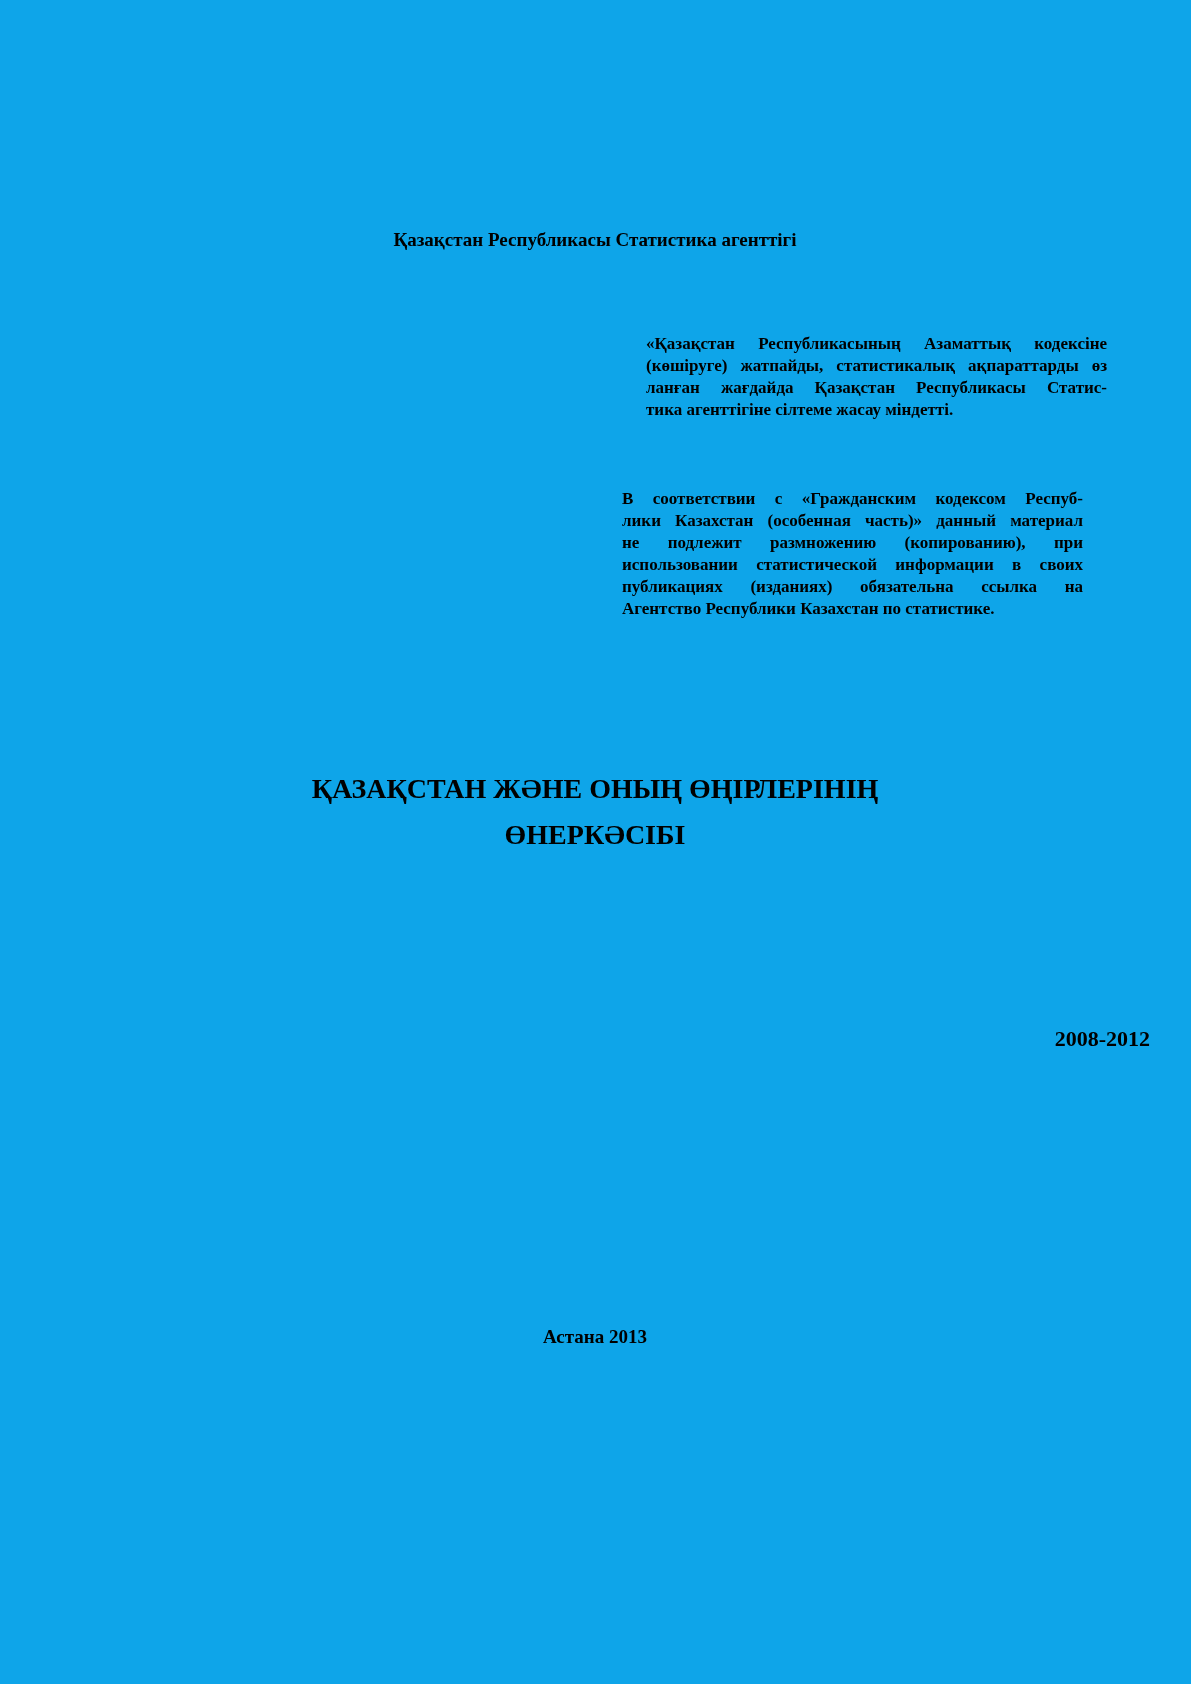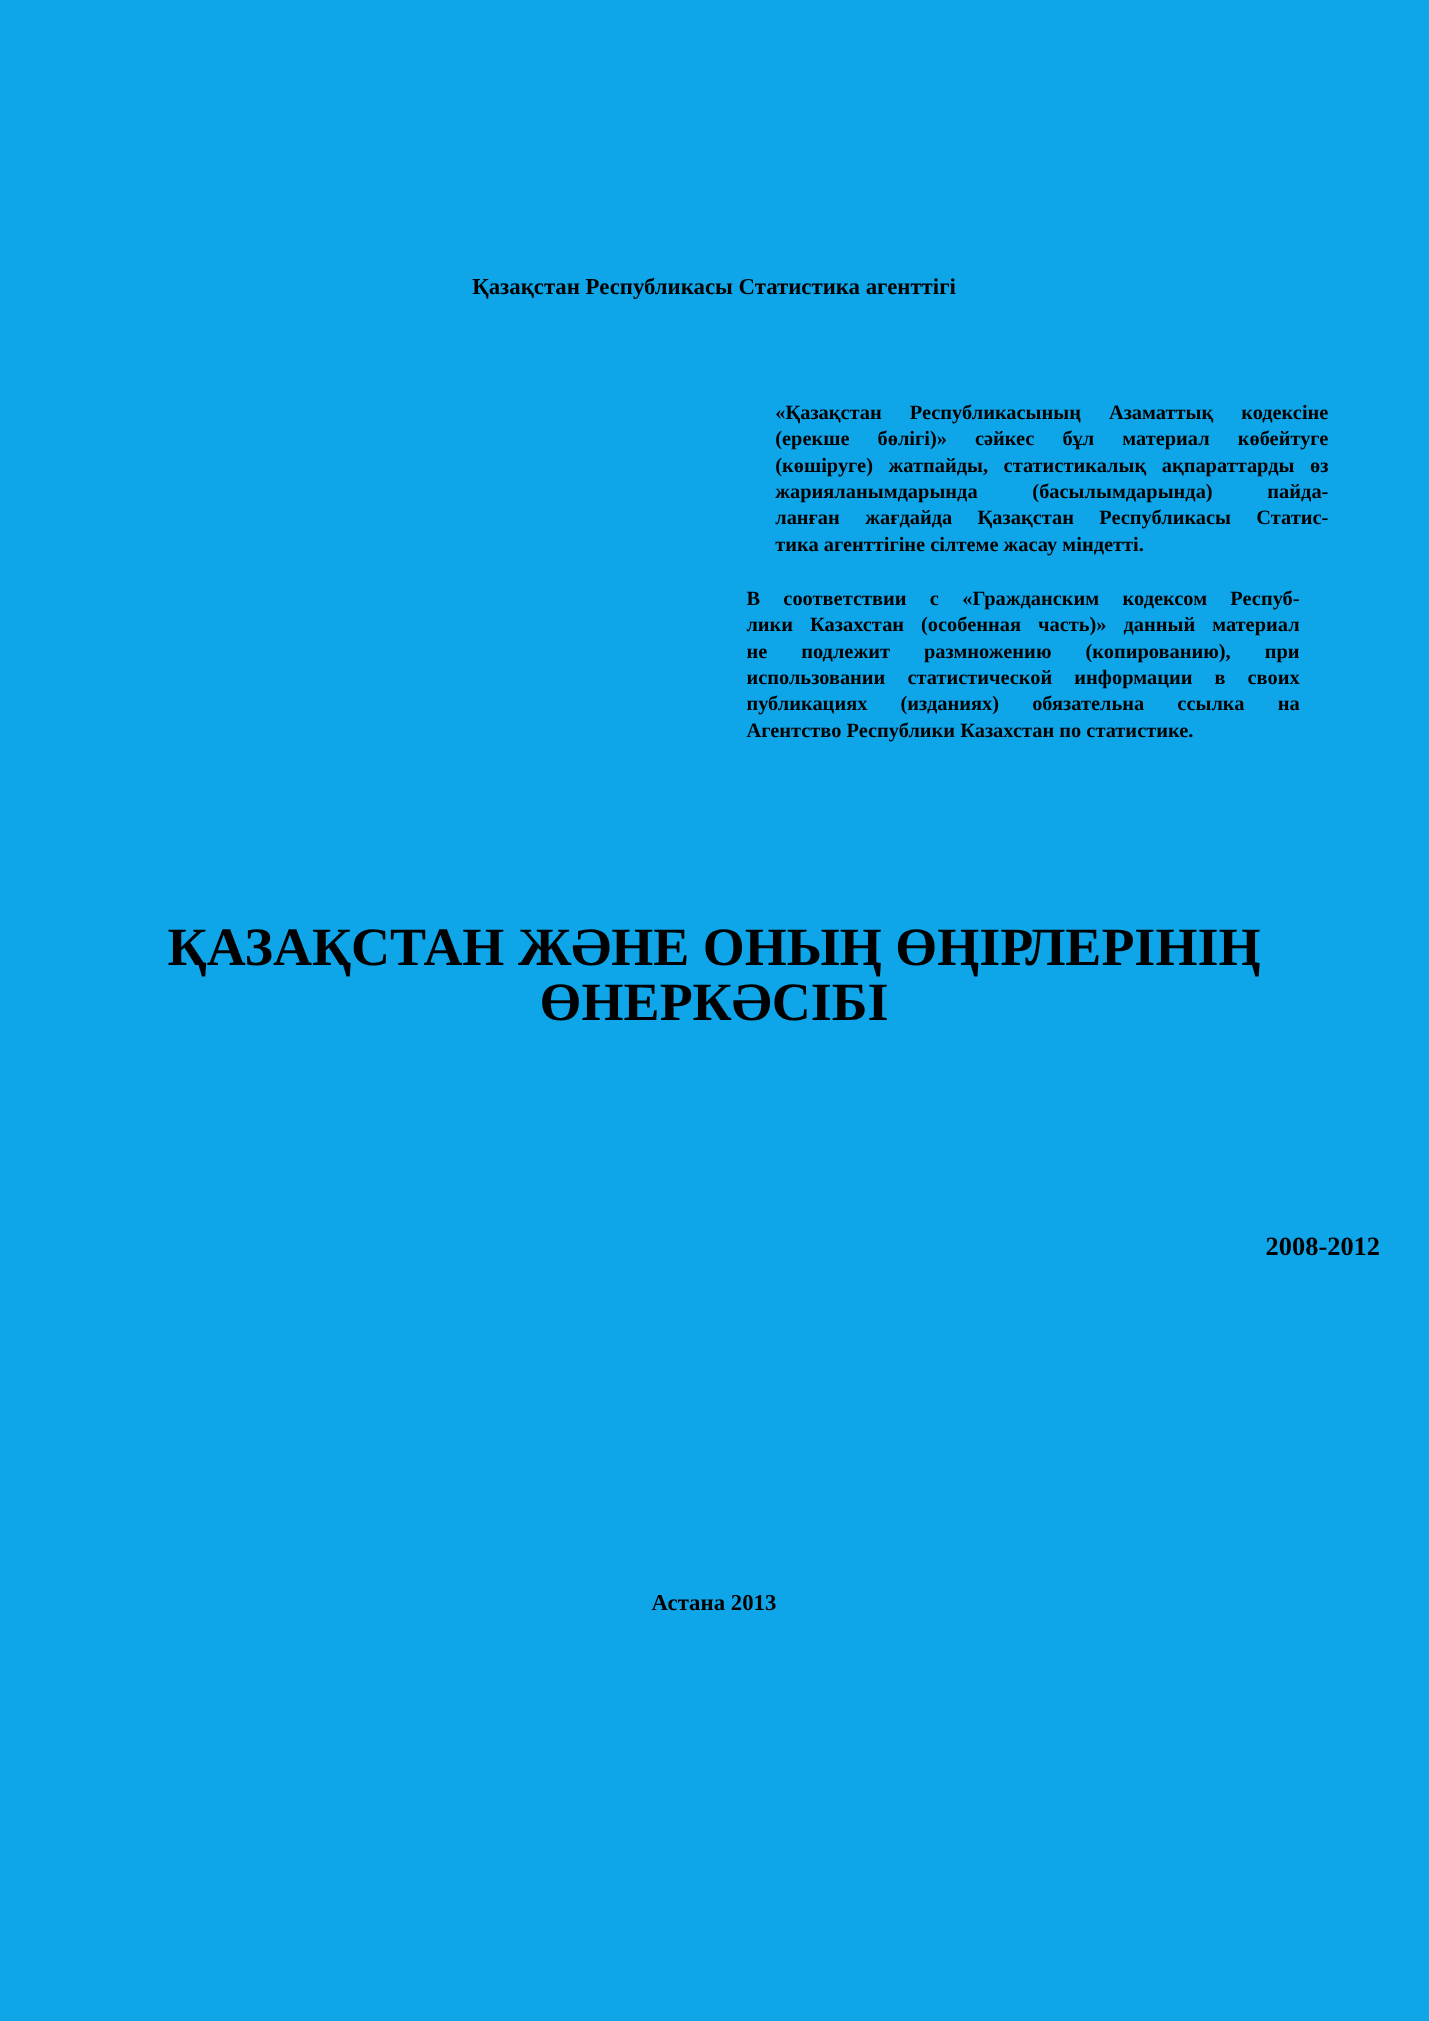--- a/index.html
+++ b/index.html
@@ -42,21 +42,21 @@
     text-align-last: justify;
   }
   .notice > div.last {
     text-align-last: left;
   }
   .title-block {
     position: absolute;
     left: 40px;
     width: 1110px;
     text-align: center;
-    font-size: 45px;
+    font-size: 28px;
     line-height: 46px;
     letter-spacing: 0px;
   }
   .title-kk { top: 766px; }
   .title-ru { top: 903px; }
   .period {
     position: absolute;
     top: 1026px;
     left: 40px;
     width: 1110px;
@@ -85,23 +85,21 @@
 </style>
 </head>
 <body>
 
 <div class="page">
 
   <div class="publisher">Қазақстан Республикасы Статистика агенттігі</div>
 
   <div class="notice notice-kk">
       <div>«Қазақстан Республикасының Азаматтық кодексіне</div>
-      <div>(ерекше бөлігі)» сәйкес бұл материал көбейтуге</div>
       <div>(көшіруге) жатпайды, статистикалық ақпараттарды өз</div>
-      <div>жарияланымдарында (басылымдарында) пайда-</div>
       <div>ланған жағдайда Қазақстан Республикасы Статис-</div>
       <div class="last">тика агенттігіне сілтеме жасау міндетті.</div>
     </div>
 
   <div class="notice notice-ru">
       <div>В соответствии с «Гражданским кодексом Респуб-</div>
       <div>лики Казахстан (особенная часть)» данный материал</div>
       <div>не подлежит размножению (копированию), при</div>
       <div>использовании статистической информации в своих</div>
       <div>публикациях (изданиях) обязательна ссылка на</div>

